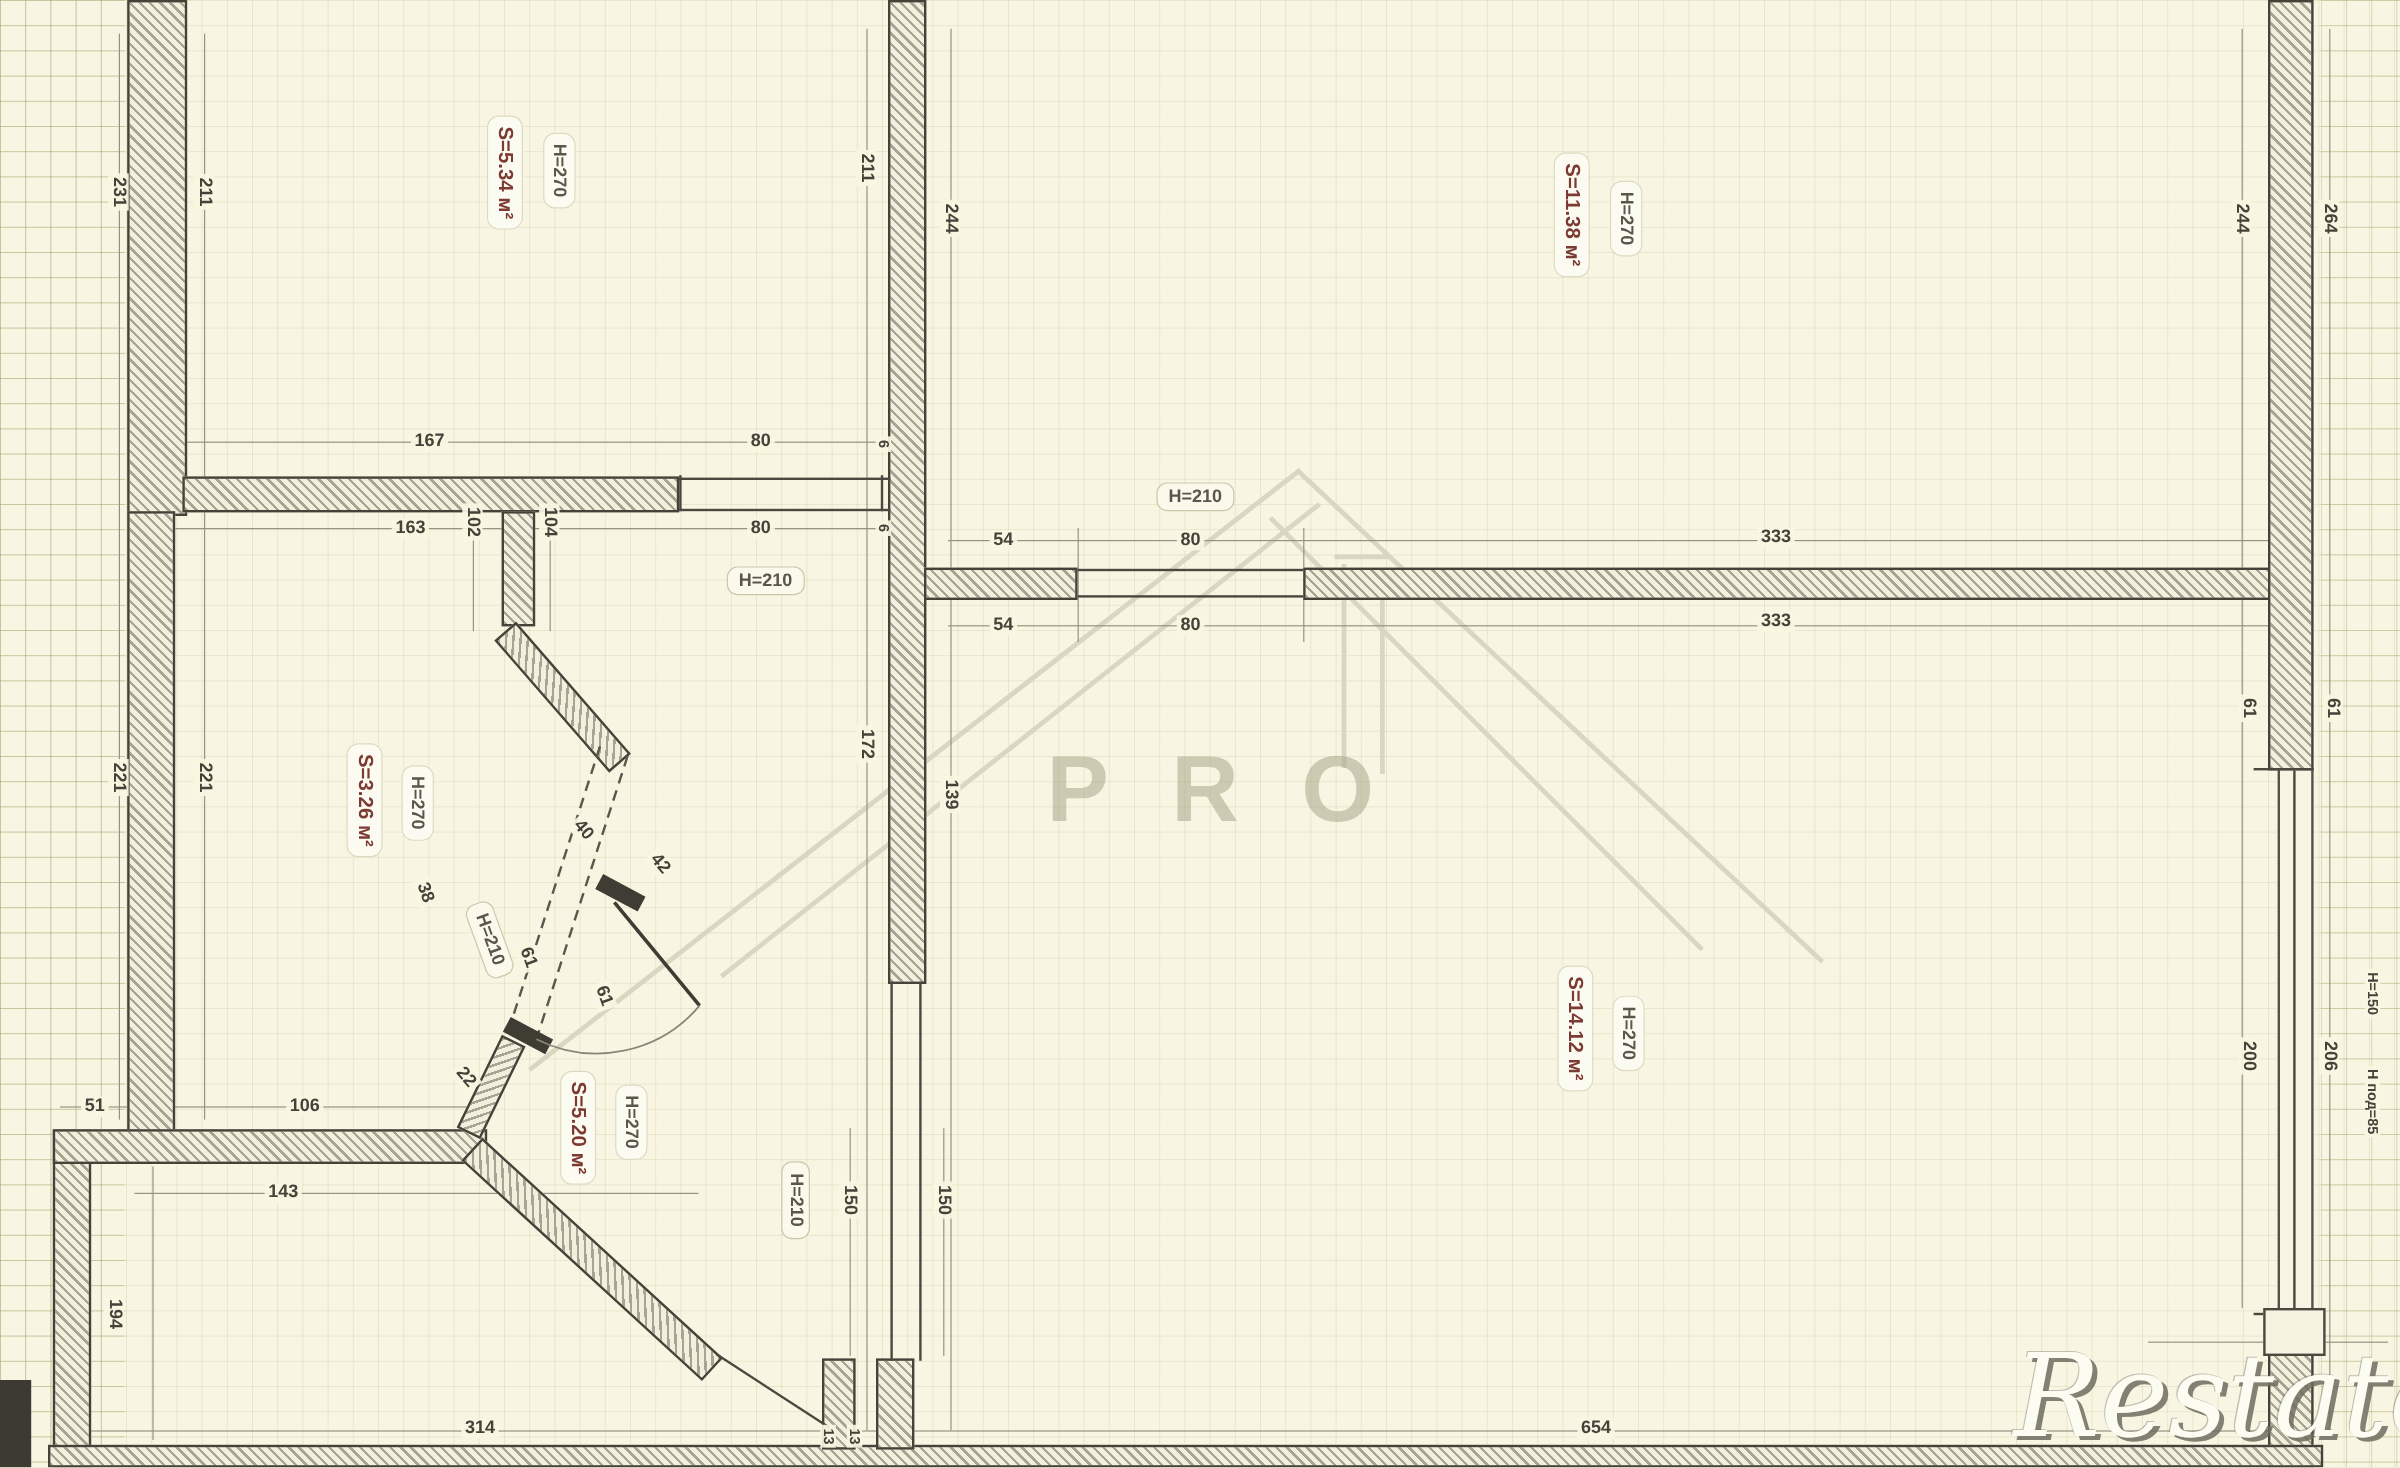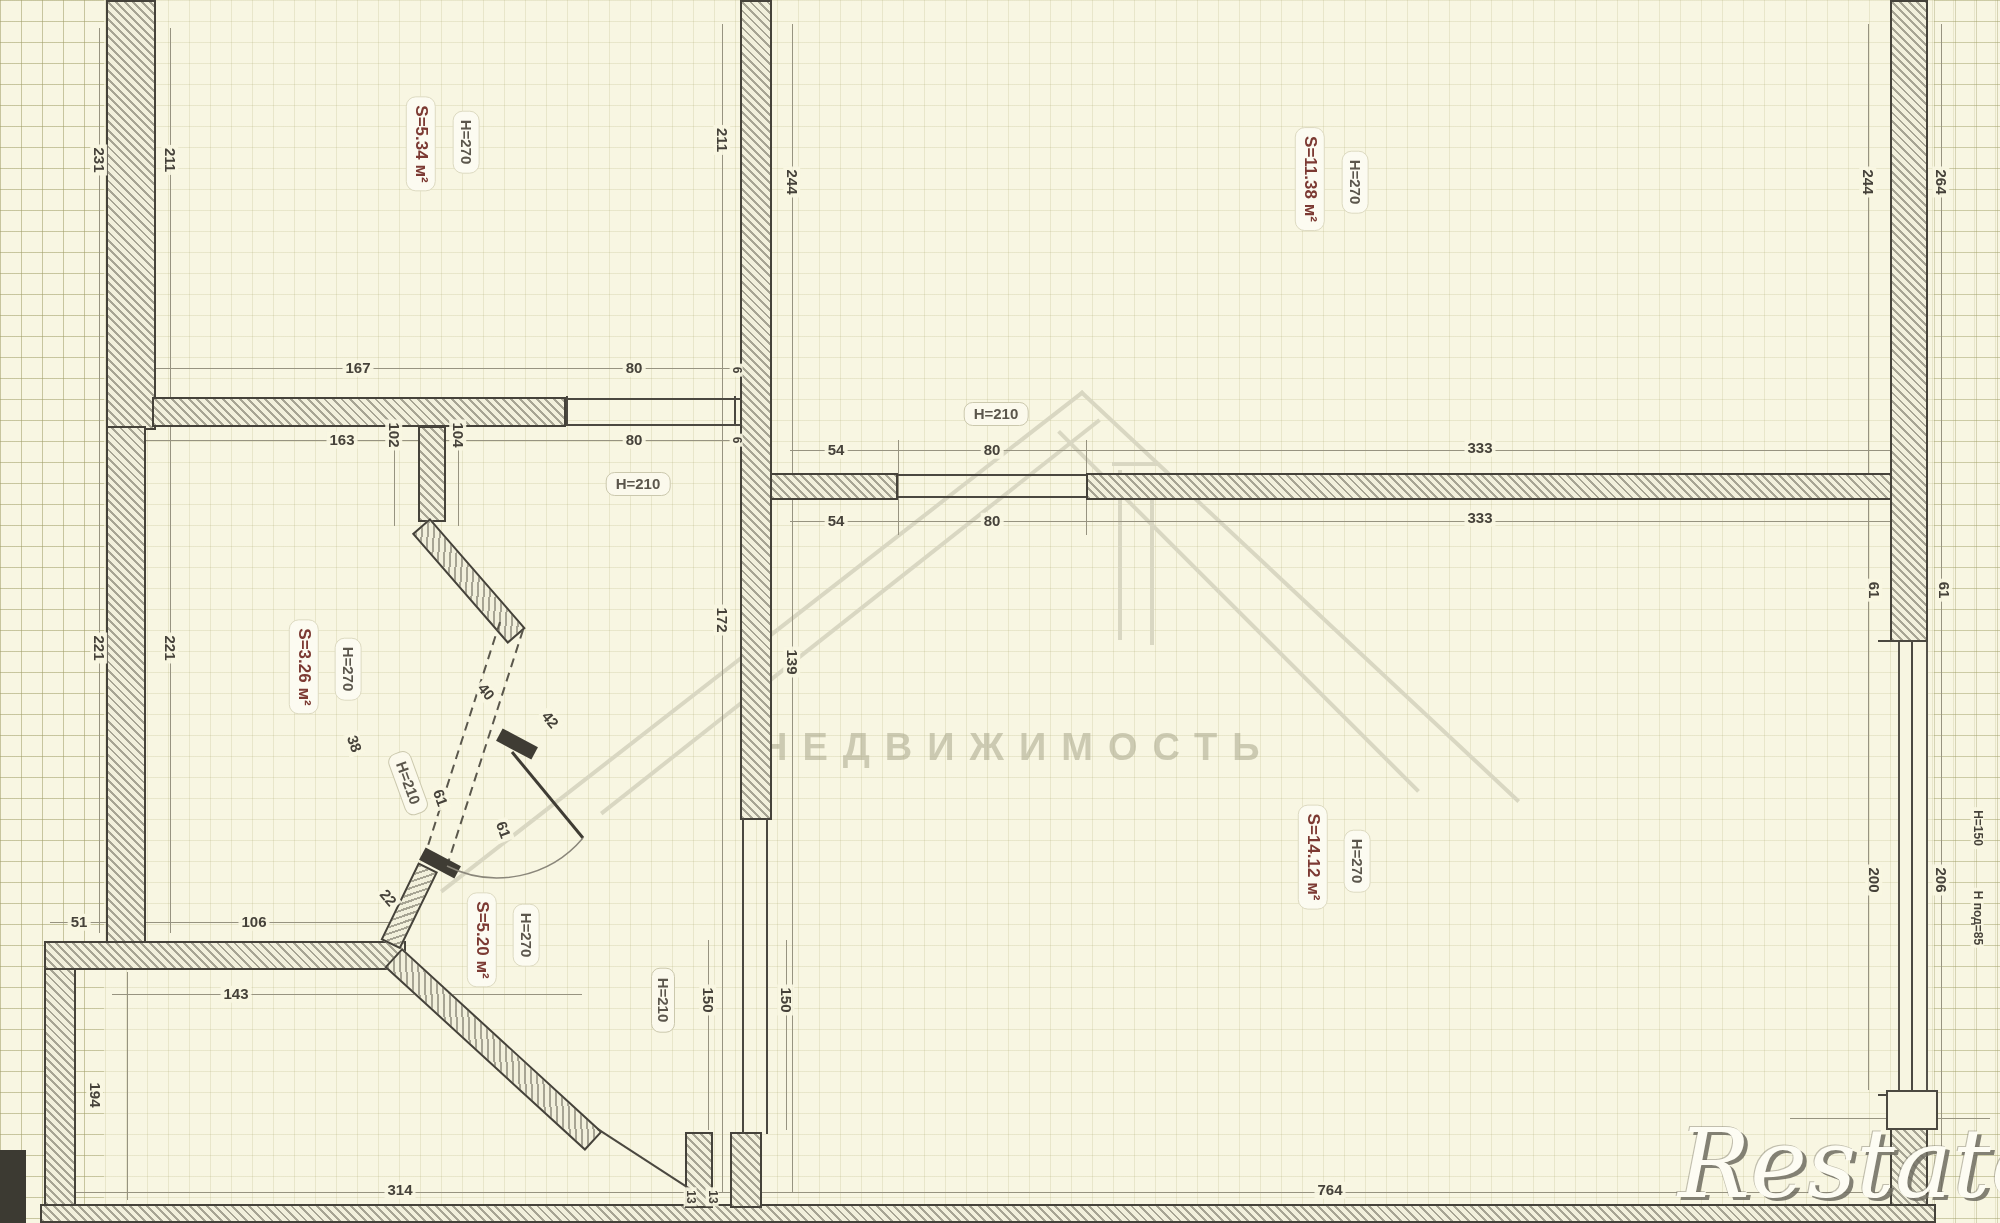--- a/index.html
+++ b/index.html
@@ -62,21 +62,21 @@
   <div class="grid strong2"></div>
 
   <div class="wline" style="left:440px;top:890px;width:814px;height:4px;transform:rotate(-37.9deg)"></div>
   <div class="wline" style="left:600px;top:812px;width:635px;height:4px;transform:rotate(-38.3deg)"></div>
   <div class="wline" style="left:1082px;top:390px;width:600px;height:4px;transform:rotate(43.1deg)"></div>
   <div class="wline" style="left:1060px;top:430px;width:509px;height:4px;transform:rotate(45deg)"></div>
   <div class="wline" style="left:1118px;top:470px;width:4px;height:170px"></div>
   <div class="wline" style="left:1150px;top:495px;width:4px;height:150px"></div>
   <div class="wline" style="left:1112px;top:462px;width:46px;height:4px"></div>
 
-  <div class="wm-sub">НЕДВИЖИМОСТЬ</div>
+  <div class="wm-pro">PRO</div>
 
   <div class="dline" style="left:99px;top:28px;width:1px;height:905px"></div>
   <div class="dline" style="left:170px;top:28px;width:1px;height:905px"></div>
   <div class="dline" style="left:722px;top:24px;width:1px;height:1168px"></div>
   <div class="dline" style="left:792px;top:24px;width:1px;height:1168px"></div>
   <div class="dline" style="left:1868px;top:24px;width:1px;height:1066px"></div>
   <div class="dline" style="left:1941px;top:24px;width:1px;height:1168px"></div>
   <div class="dline" style="left:155px;top:368px;width:588px;height:1px"></div>
   <div class="dline" style="left:146px;top:440px;width:597px;height:1px"></div>
   <div class="dline" style="left:790px;top:450px;width:1104px;height:1px"></div>
@@ -182,21 +182,21 @@
     <div class="dim" style="left: 836px; top: 450px; transform: translate(-50%, -50%) rotate(0deg);">54</div>
     <div class="dim" style="left: 992px; top: 450px; transform: translate(-50%, -50%) rotate(0deg);">80</div>
     <div class="dim" style="left: 1480px; top: 448px; transform: translate(-50%, -50%) rotate(0deg);">333</div>
     <div class="dim" style="left: 836px; top: 521px; transform: translate(-50%, -50%) rotate(0deg);">54</div>
     <div class="dim" style="left: 992px; top: 521px; transform: translate(-50%, -50%) rotate(0deg);">80</div>
     <div class="dim" style="left: 1480px; top: 518px; transform: translate(-50%, -50%) rotate(0deg);">333</div>
     <div class="dim" style="left: 79px; top: 922px; transform: translate(-50%, -50%) rotate(0deg);">51</div>
     <div class="dim" style="left: 254px; top: 922px; transform: translate(-50%, -50%) rotate(0deg);">106</div>
     <div class="dim" style="left: 236px; top: 994px; transform: translate(-50%, -50%) rotate(0deg);">143</div>
     <div class="dim" style="left: 400px; top: 1190px; transform: translate(-50%, -50%) rotate(0deg);">314</div>
-    <div class="dim" style="left: 1330px; top: 1190px; transform: translate(-50%, -50%) rotate(0deg);">764</div>
+    <div class="dim" style="left: 1330px; top: 1190px; transform: translate(-50%, -50%) rotate(0deg);">654</div>
     <div class="dim" style="left: 486px; top: 692px; transform: translate(-50%, -50%) rotate(50deg);">40</div>
     <div class="dim" style="left: 550px; top: 720px; transform: translate(-50%, -50%) rotate(50deg);">42</div>
     <div class="dim" style="left: 440px; top: 798px; transform: translate(-50%, -50%) rotate(70deg);">61</div>
     <div class="dim" style="left: 503px; top: 830px; transform: translate(-50%, -50%) rotate(70deg);">61</div>
     <div class="dim" style="left: 388px; top: 898px; transform: translate(-50%, -50%) rotate(50deg);">22</div>
     <div class="dim" style="left: 354px; top: 744px; transform: translate(-50%, -50%) rotate(70deg);">38</div>
     <div class="tag" style="left: 996px; top: 414px; transform: translate(-50%, -50%) rotate(0deg);">H=210</div>
     <div class="tag" style="left: 638px; top: 484px; transform: translate(-50%, -50%) rotate(0deg);">H=210</div>
     <div class="tag" style="left: 663px; top: 1000px; transform: translate(-50%, -50%) rotate(90deg);">H=210</div>
     <div class="tag" style="left: 408px; top: 783px; transform: translate(-50%, -50%) rotate(70deg);">H=210</div>

